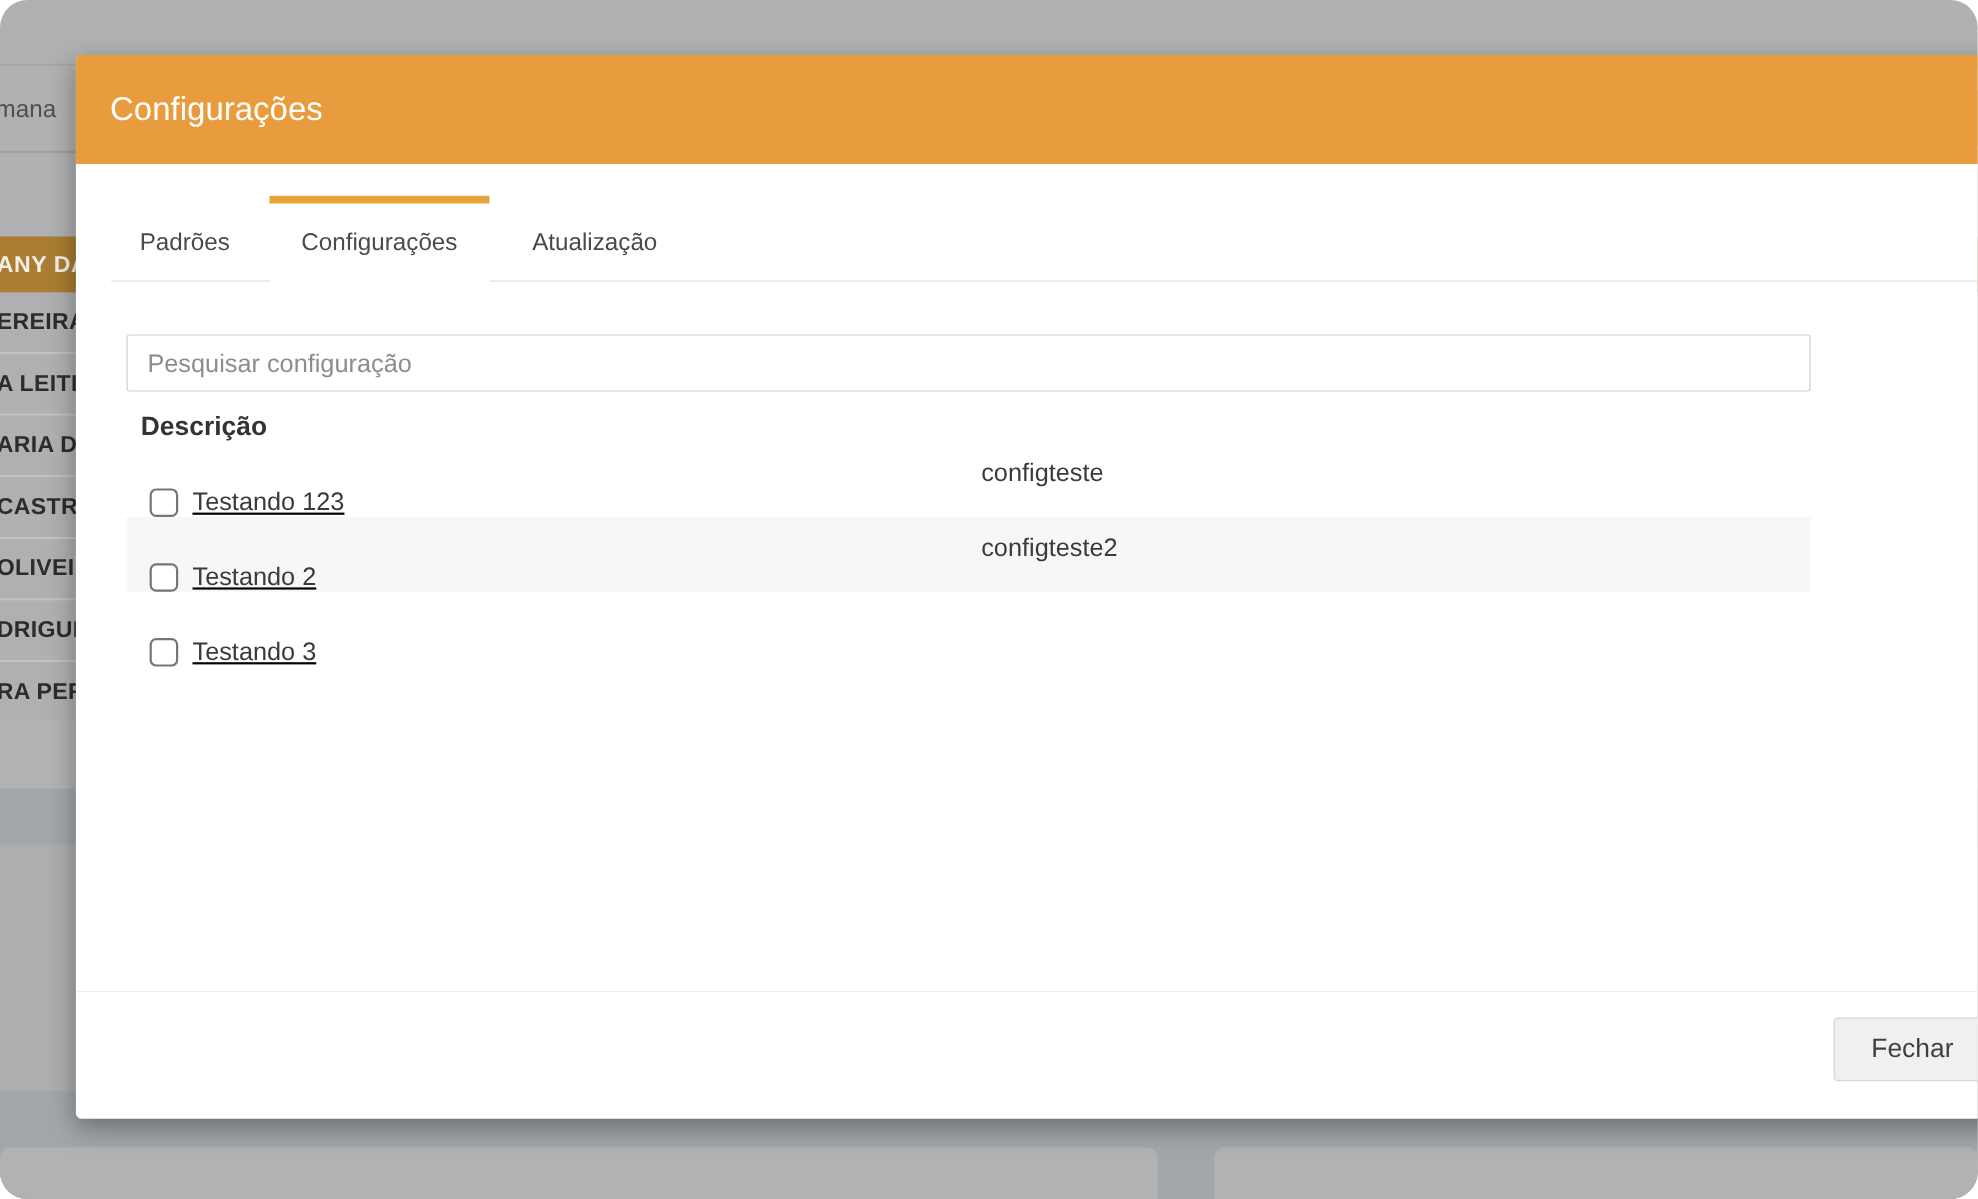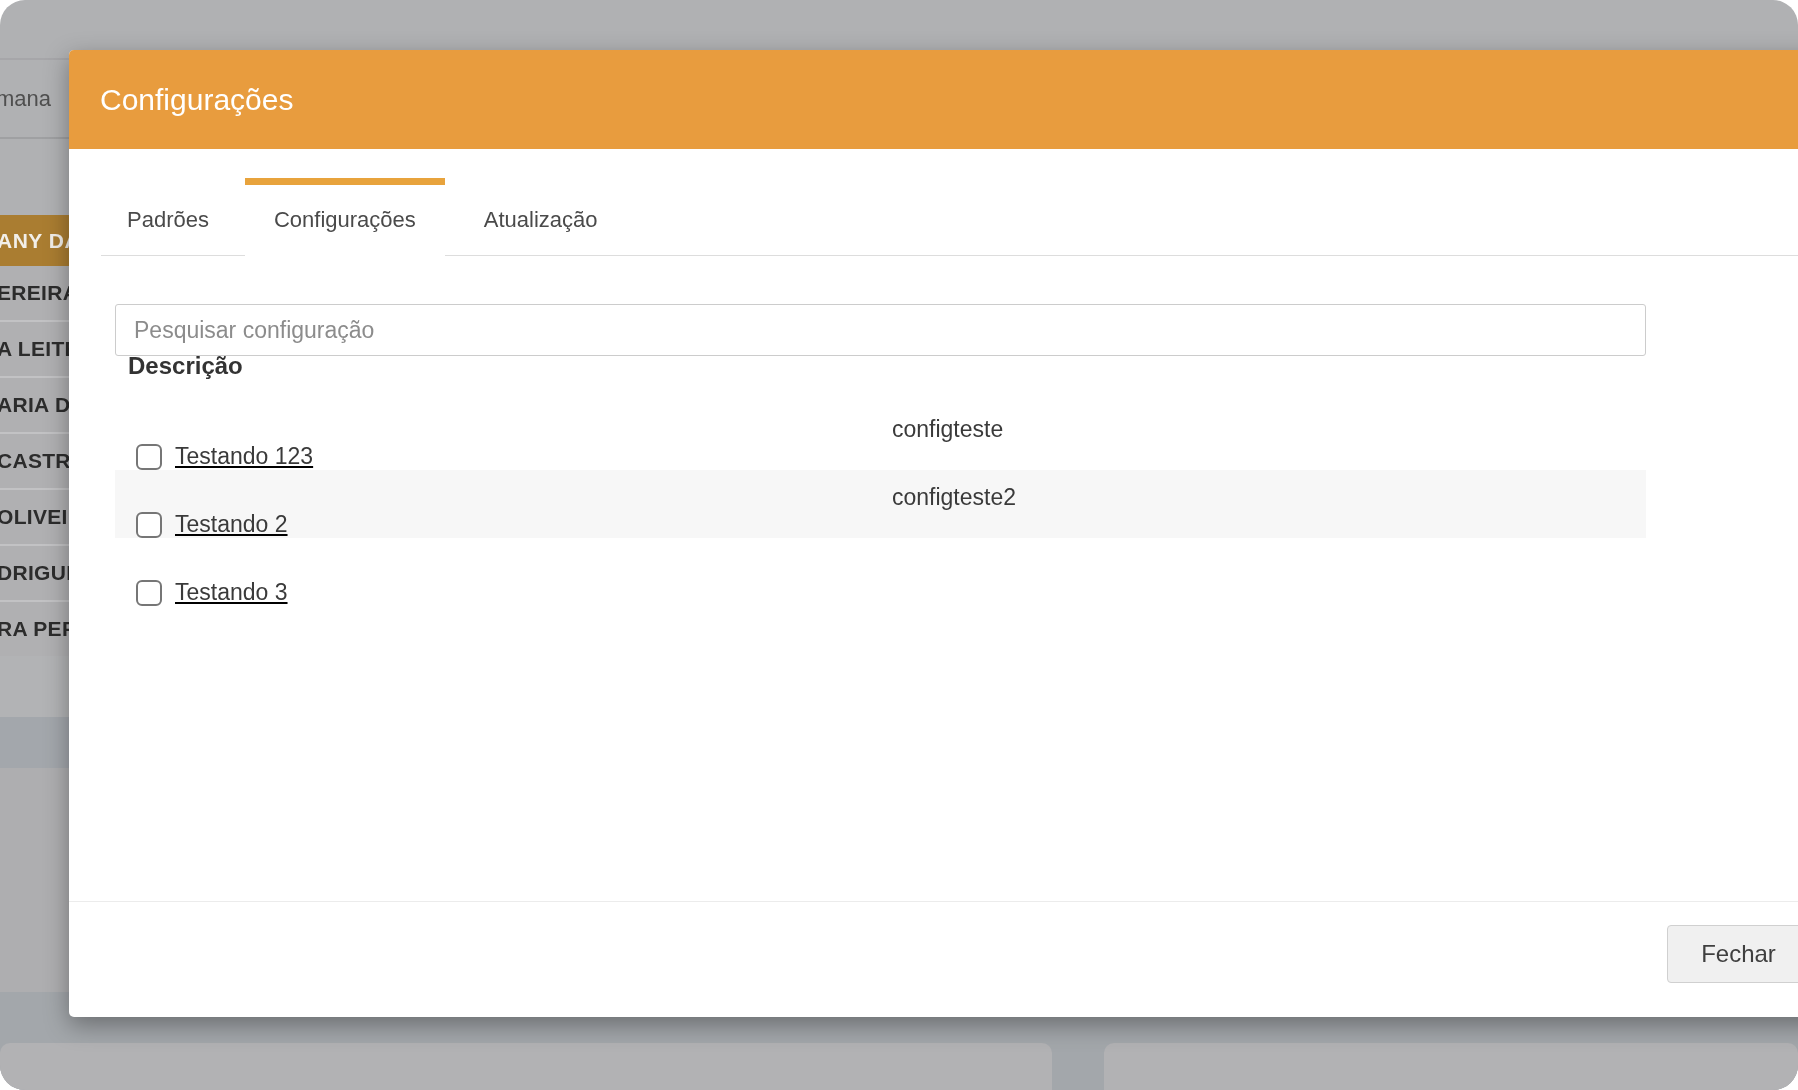--- a/index.html
+++ b/index.html
@@ -35,21 +35,21 @@
   .tabs{position:absolute;left:32px;right:30px;top:128px;height:77px;border-bottom:1px solid #ddd;display:flex;align-items:stretch;}
   .tab{display:flex;align-items:center;padding:0 26px;font-size:22px;color:#4a4a4a;border-top:7px solid transparent;cursor:default;}
   .tab + .tab{margin-left:10px;padding:0 29px;}
   .tab.active{background:#fff;border-top-color:#e8a33c;margin-bottom:-1px;border-bottom:1px solid #fff;}
 
   .search{position:absolute;left:46px;top:226px;width:1531px;height:52px;box-sizing:border-box;border:1px solid #ccc;border-radius:3px;
           padding:0 18px;font-size:23px;color:#333;font-family:"Liberation Sans",sans-serif;outline:none;margin-top:28px;}
   .search::placeholder{color:#8c8c8c;opacity:1;}
 
   .table{position:absolute;left:46px;top:302px;width:1531px;}
-  .thead{display:flex;height:50px;align-items:flex-start;}
+  .thead{display:flex;height:50px;align-items:flex-end;}
   .th{font-size:24px;font-weight:700;color:#333;}
   .th.c1{width:762px;padding-left:13px;box-sizing:border-box;}
   .th.c2{flex:1;padding-left:15px;}
   .tr{display:flex;height:68px;}
   .tr:nth-child(odd){background:#f7f7f7;}
   .tr:first-child{height:67px;}
   .td1{width:762px;display:flex;align-items:flex-end;box-sizing:border-box;padding-left:21px;text-decoration:underline;}
   .td2{flex:1;padding-left:15px;padding-top:14px;box-sizing:border-box;font-size:23px;color:#3a3a3a;}
   .checkbox{width:26px;height:26px;box-sizing:border-box;border:2px solid #767676;border-radius:6px;background:#fff;flex:0 0 auto;cursor:pointer;}
   .row-label{margin-left:13px;font-size:23px;color:#3a3a3a;}

